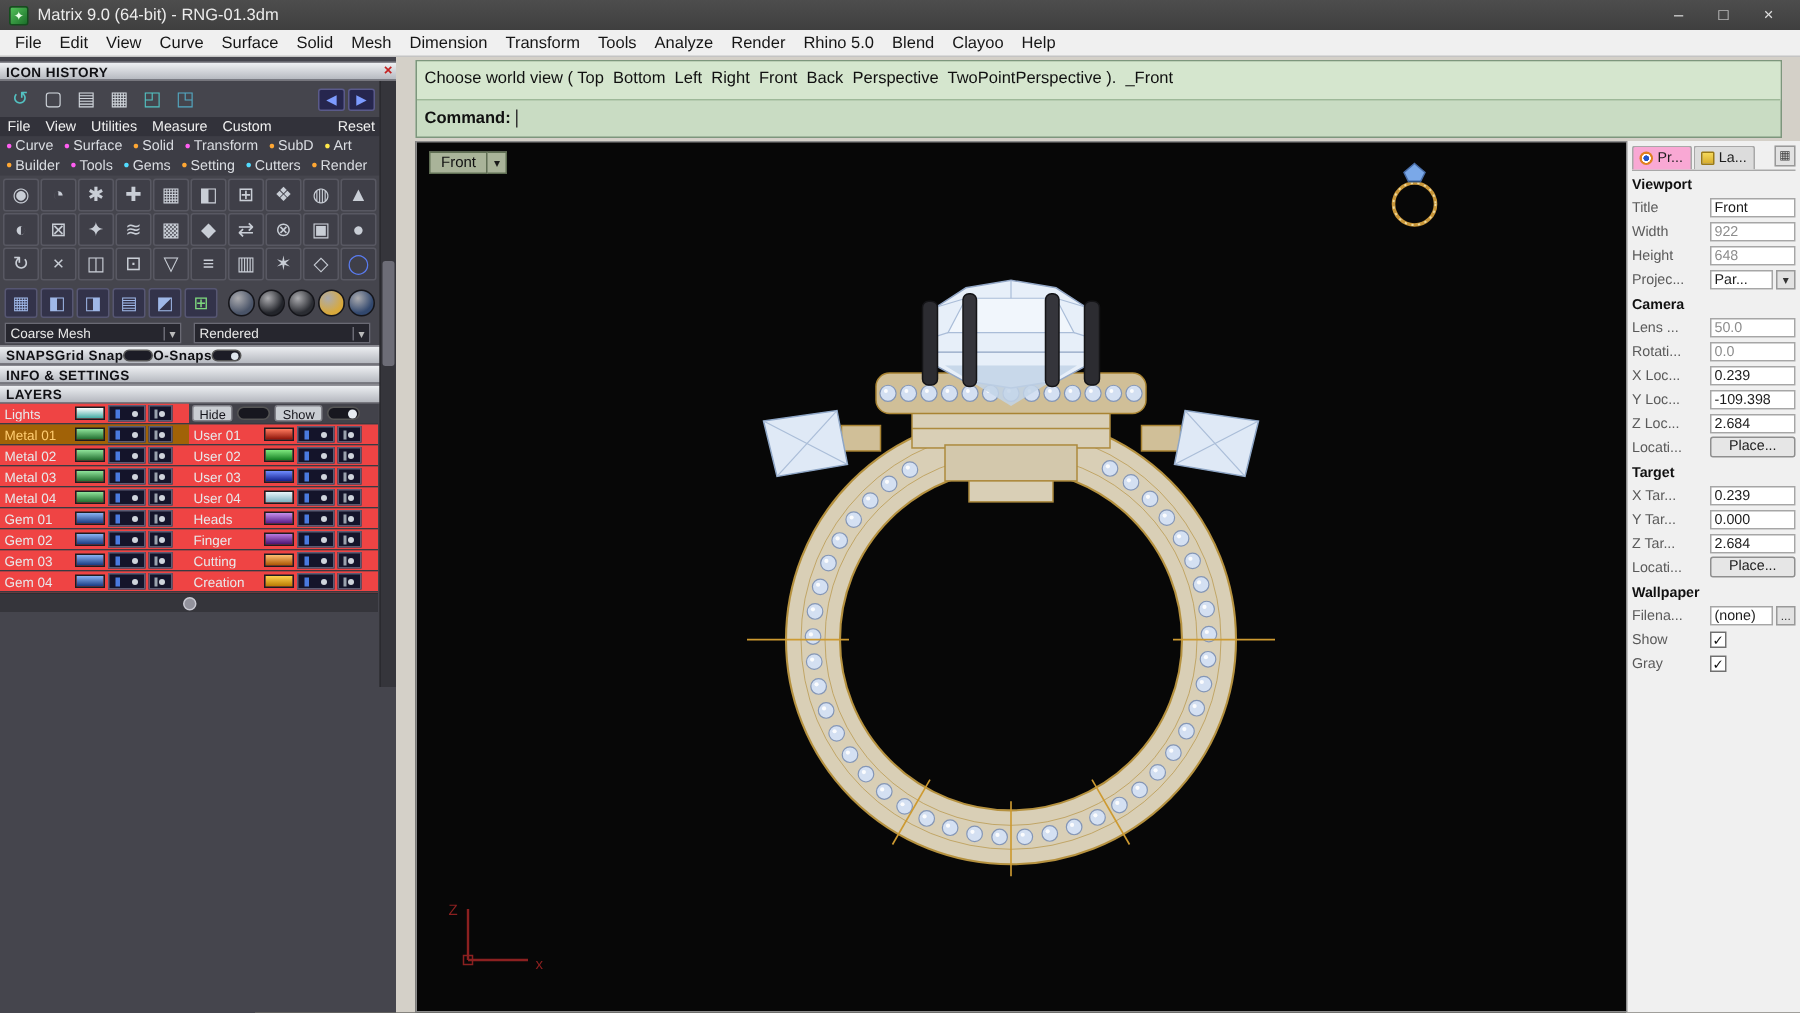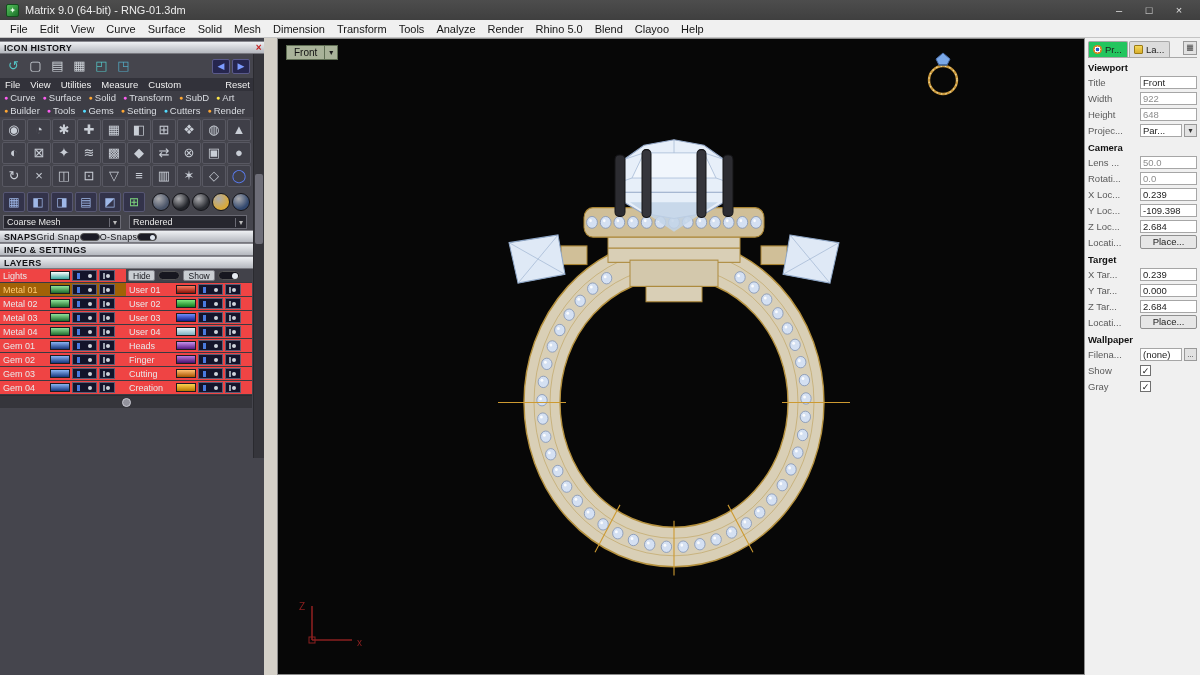--- a/index.html
+++ b/index.html
@@ -39,21 +39,21 @@
   .tb-row{display:flex;gap:1px;margin-bottom:1px}
   .tb-icon{width:24px;height:22px;background:#3f3f48;border:1px solid #585862;border-radius:2px;font-size:13px;line-height:20px;text-align:center;color:#c9ced6}
   .disp-row{height:24px;display:flex;align-items:center;padding:1px 14px 1px 3px;gap:2px}
   .disp-icon{width:22px;height:20px;background:#33334a;border:1px solid #565672;border-radius:2px;font-size:12px;line-height:18px;text-align:center;color:#9fb8e8}
   .disp-sphere{width:18px;height:18px;border-radius:50%;border:1px solid #15151a;margin-left:2px}
   .disp-gap{width:14px}
   .dd-row{height:16px;display:flex;align-items:center;gap:8px;padding:0 14px 0 3px}
   .dd{height:14px;width:118px;background:#26262e;border:1px solid #6a6a74;color:#e8e8e8;font-size:9px;display:flex;align-items:center;padding:0 3px}
   .dd .dd-arrow{margin-left:auto;border-left:1px solid #6a6a74;padding-left:3px;color:#bbb;font-size:8px}
   .snapbar{}
-  .snap-label{font-weight:normal;font-size:9px}
+  .snap-label{font-weight:bold;font-size:9px}
   .pill{width:20px;height:8px;background:#1c1c26;border:1px solid #555;border-radius:4px;position:relative}
   .pill.on::after{content:"";position:absolute;right:1px;top:1px;width:5px;height:5px;border-radius:50%;background:#dfe6ee}
   
   .layers{display:flex;font-size:9px;padding-right:12px}
   .lcol{width:126px}
   .lcol.right{width:126px}
   .lrow{display:flex;align-items:center;height:14px;padding-left:3px;gap:2px;border-bottom:1px solid #3a3a41;background:#ef4444}
   .lrow.selected{background:#a16207}
   .lrow.selected .lname{color:#ffcc70}
   .lname{width:45px;overflow:hidden;white-space:nowrap;color:#e8e8ea}
@@ -84,21 +84,21 @@
   #axis-svg{left:18px;bottom:22px;width:74px;height:58px}
   #miniring-svg{right:118px;top:10px;width:46px;height:50px}
   .vp-label{position:absolute;top:6px;left:8px;display:flex;z-index:3}
   .vp-label .vl-text{background:#a9b399;border:1px solid #5f6e53;color:#101010;font-size:10px;padding:0 7px;height:15px;line-height:14px}
   .vp-label .vl-arrow{background:#a9b399;border:1px solid #5f6e53;border-left:none;width:13px;height:15px;font-size:8px;line-height:14px;text-align:center;color:#1a1a1a}
 
   
   .rightpanel{width:116px;flex:none;background:#f0f0f0;border-left:1px solid #909090;font-size:9.5px;color:#1c1c1c;padding:0 3px}
   .rp-tabs{display:flex;align-items:flex-end;height:20px;border-bottom:1px solid #a8a8a8;position:relative;padding-top:2px}
   .rp-tab{display:flex;align-items:center;gap:3px;padding:2px 5px 2px 4px;border:1px solid #a8a8a8;border-bottom:none;background:#dcdcdc;border-radius:2px 2px 0 0;margin-right:1px}
-  .rp-tab.active{background:#22c55e}
+  .rp-tab.active{background:#f9a8d4}
   .rp-tab-icon{width:9px;height:9px;border-radius:50%;background:radial-gradient(circle,#2255cc 28%,#ffffff 32%,#ffffff 45%,#e08020 50%)}
   .rp-tab-icon.folder{border-radius:1px;background:linear-gradient(#f5d85a,#d8ae2c);border:1px solid #9a7a16}
   .rp-pin{position:absolute;right:0;top:3px;width:14px;height:14px;background:#e2e2e2;border:1px solid #999;font-size:8px;line-height:12px;text-align:center;color:#444}
   .rp-group-head{font-weight:bold;margin:4px 0 1px;font-size:9.5px;color:#111}
   .rp-row{display:flex;align-items:center;height:16px;gap:2px}
   .rp-label{width:50px;color:#5a5a5a;overflow:hidden;white-space:nowrap;flex:none}
   .rp-val{flex:1;background:#fff;border:1px solid #a6a6a6;height:13px;line-height:11px;padding:0 2px;overflow:hidden;white-space:nowrap;min-width:0}
   .rp-val.dim{color:#8d8d8d}
   .rp-btn{flex:1;background:#e6e6e6;border:1px solid #8f8f8f;border-radius:2px;text-align:center;height:14px;line-height:12px}
   .rp-dd{width:13px;height:13px;background:#e2e2e2;border:1px solid #999;font-size:8px;line-height:11px;text-align:center;color:#333;flex:none}
@@ -425,20 +425,29 @@
     <div class="knob-strip">
       <span class="knob"></span>
     </div>
 
     <div class="lp-scroll">
         <div class="thumb"></div>
       </div>
   </div>
 
   <div class="centerwrap">
+    <div class="cmdarea">
+      <div class="cmd-box">
+        <div class="cmd-history">Choose world view ( Top  Bottom  Left  Right  Front  Back  Perspective  TwoPointPerspective ).  _Front</div>
+        <div class="cmd-prompt">
+          <span>Command:</span>
+          <span class="caret"></span>
+        </div>
+      </div>
+    </div>
 
     <div class="lower">
       <div class="viewport">
         <div class="vp-label">
           <span class="vl-text">Front</span>
           <span class="vl-arrow">▾</span>
         </div>
 
         <svg id="ring-svg" viewBox="0 0 806 580" preserveAspectRatio="none">
           <g id="band-g">

